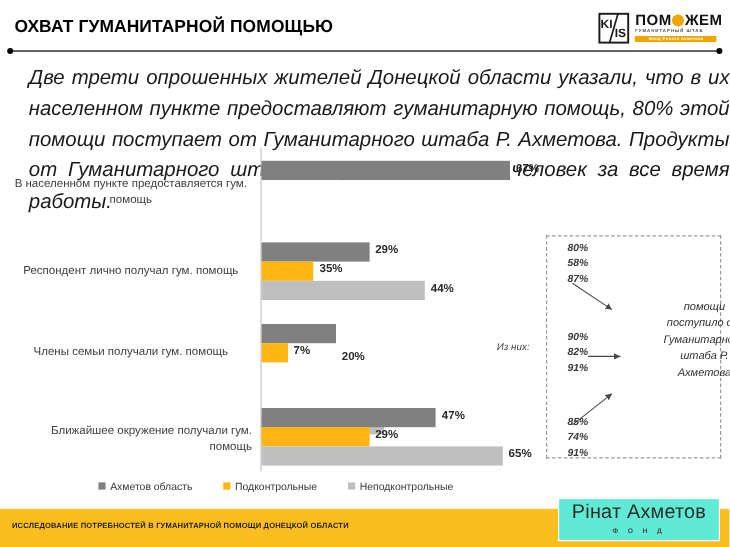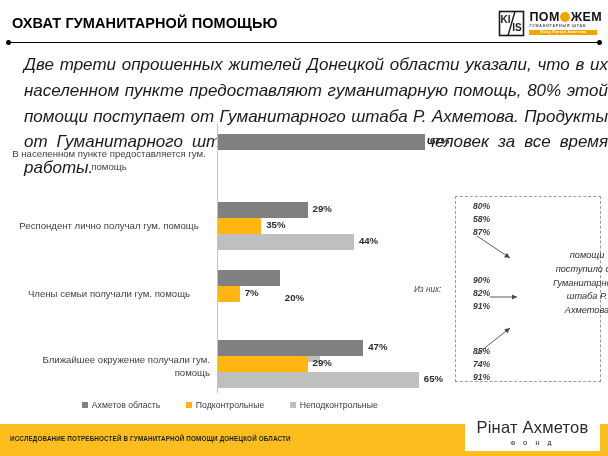--- a/index.html
+++ b/index.html
@@ -279,21 +279,21 @@
     letter-spacing: 0.15px;
     white-space: nowrap;
   }
   #footer-logo {
     position: absolute;
     right: 8px;
     top: -9px;
     width: 135px;
     height: 36px;
     border: 1.5px solid #ffffff;
-    background: #ffffff;
+    background: #5eead4;
     box-sizing: border-box;
   }
   #footer-logo-name {
     position: absolute;
     left: 0; right: 0;
     top: 2px;
     text-align: center;
     font-size: 16.5px;
     color: #2b2b2b;
     font-weight: normal;

